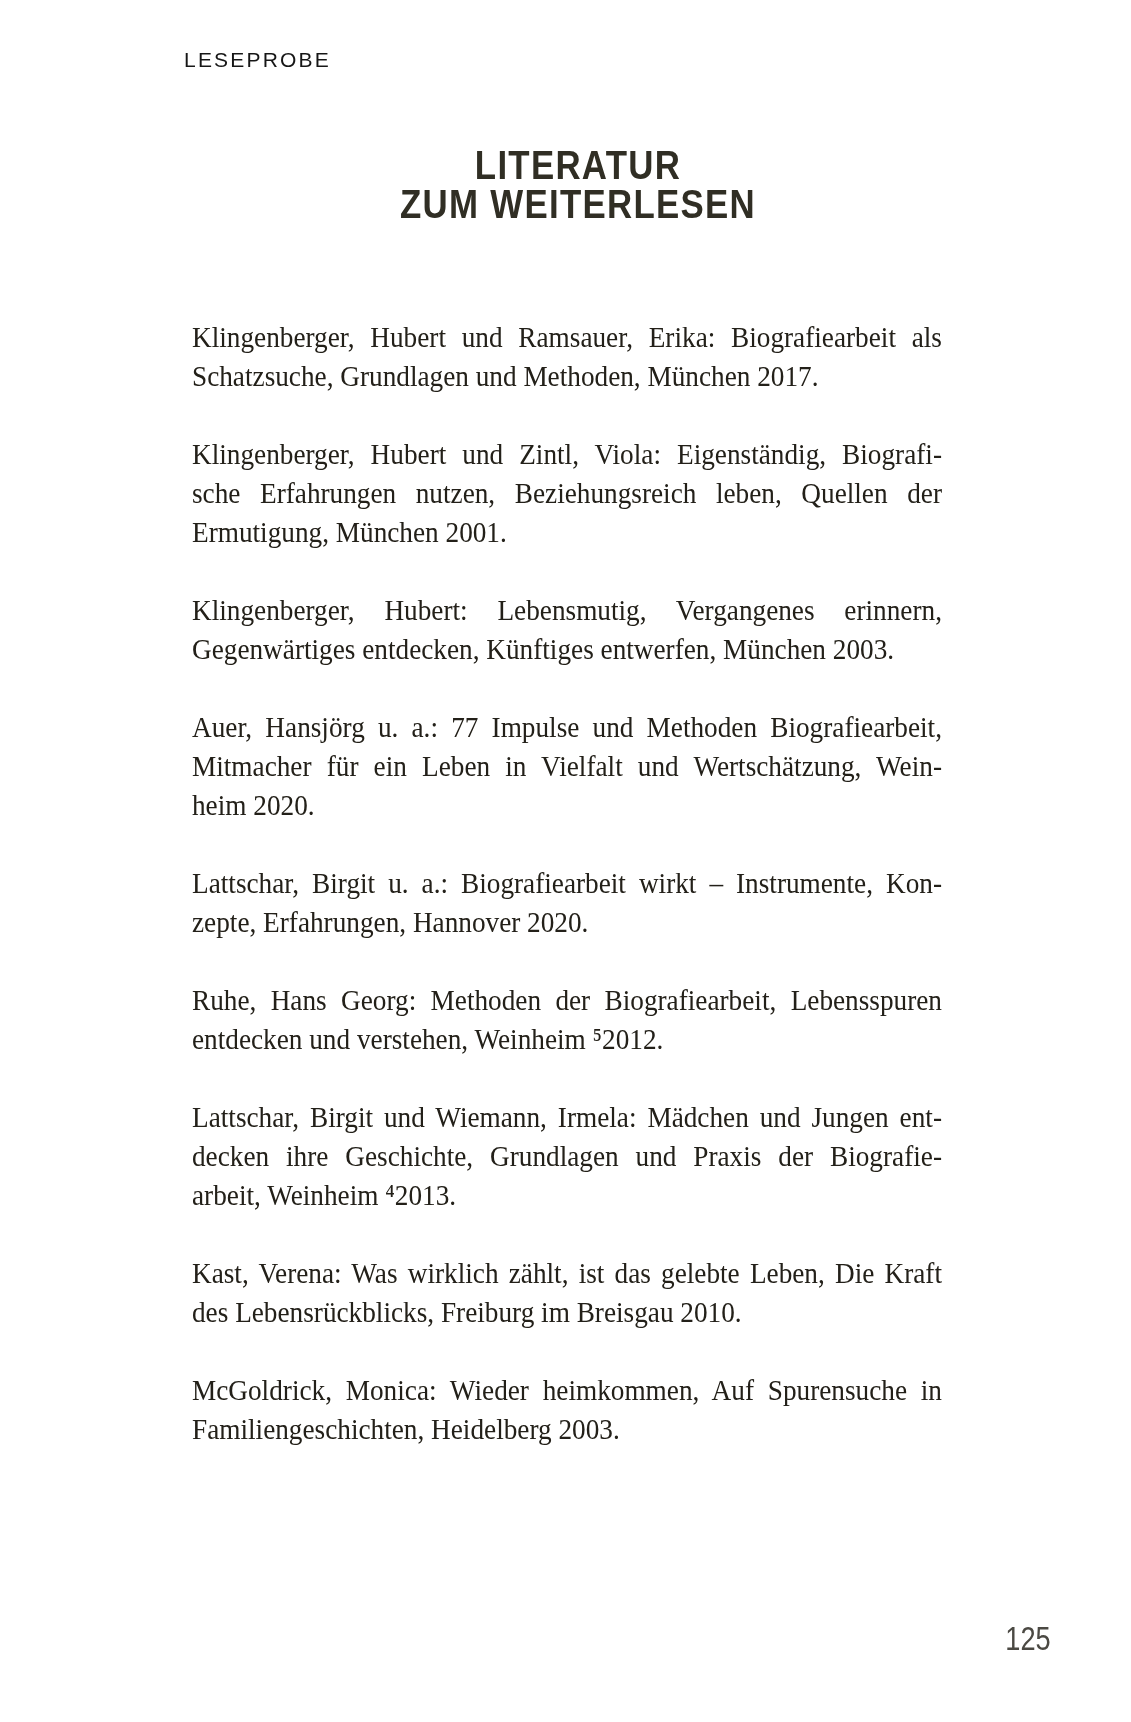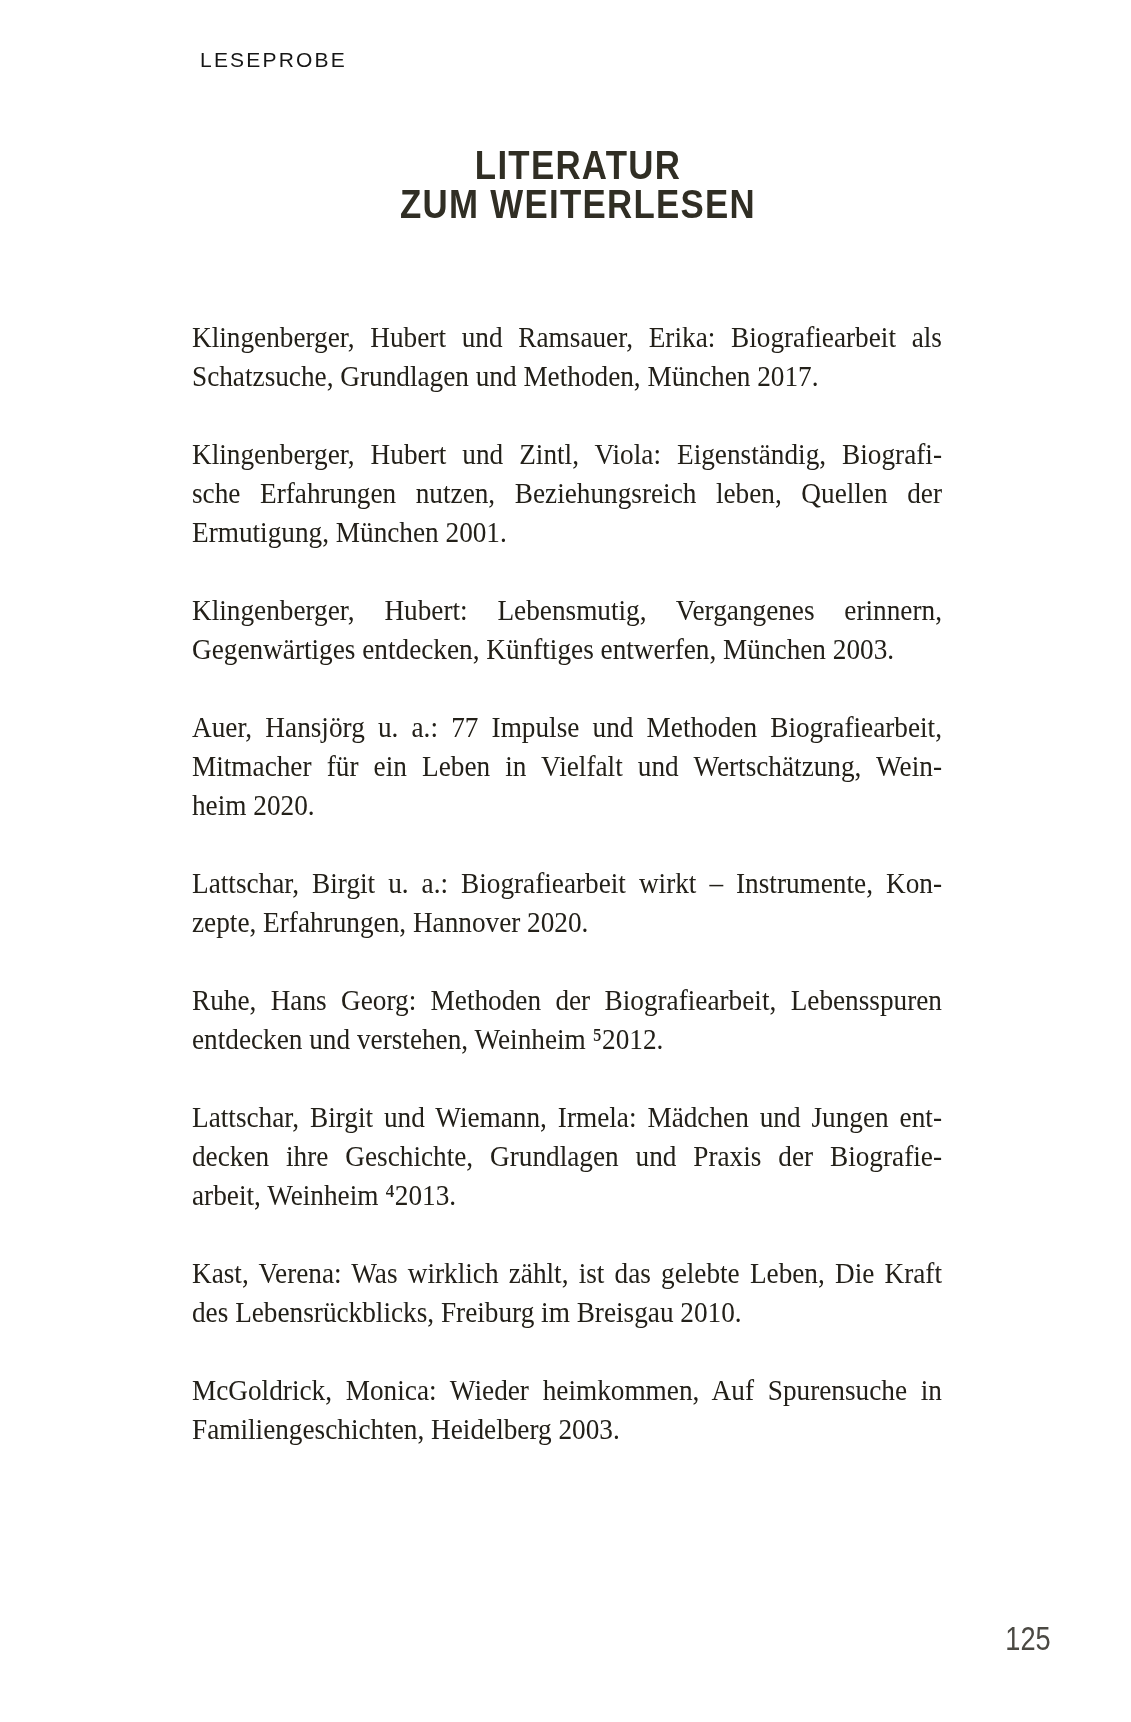--- a/index.html
+++ b/index.html
@@ -6,21 +6,21 @@
   .page {
     position: relative;
     width: 1131px;
     height: 1722px;
     margin: 0 auto;
     background: var(--background, #ffffff);
     overflow: hidden;
   }
   .header-label {
     position: absolute;
-    left: 200px;
+    left: 184px;
     top: 48px;
     font-family: "Liberation Sans", sans-serif;
     font-size: 21px;
     letter-spacing: 2.2px;
     color: var(--header-text, #161616);
   }
   .page-title {
     position: absolute;
     left: 192px;
     top: 146px;

